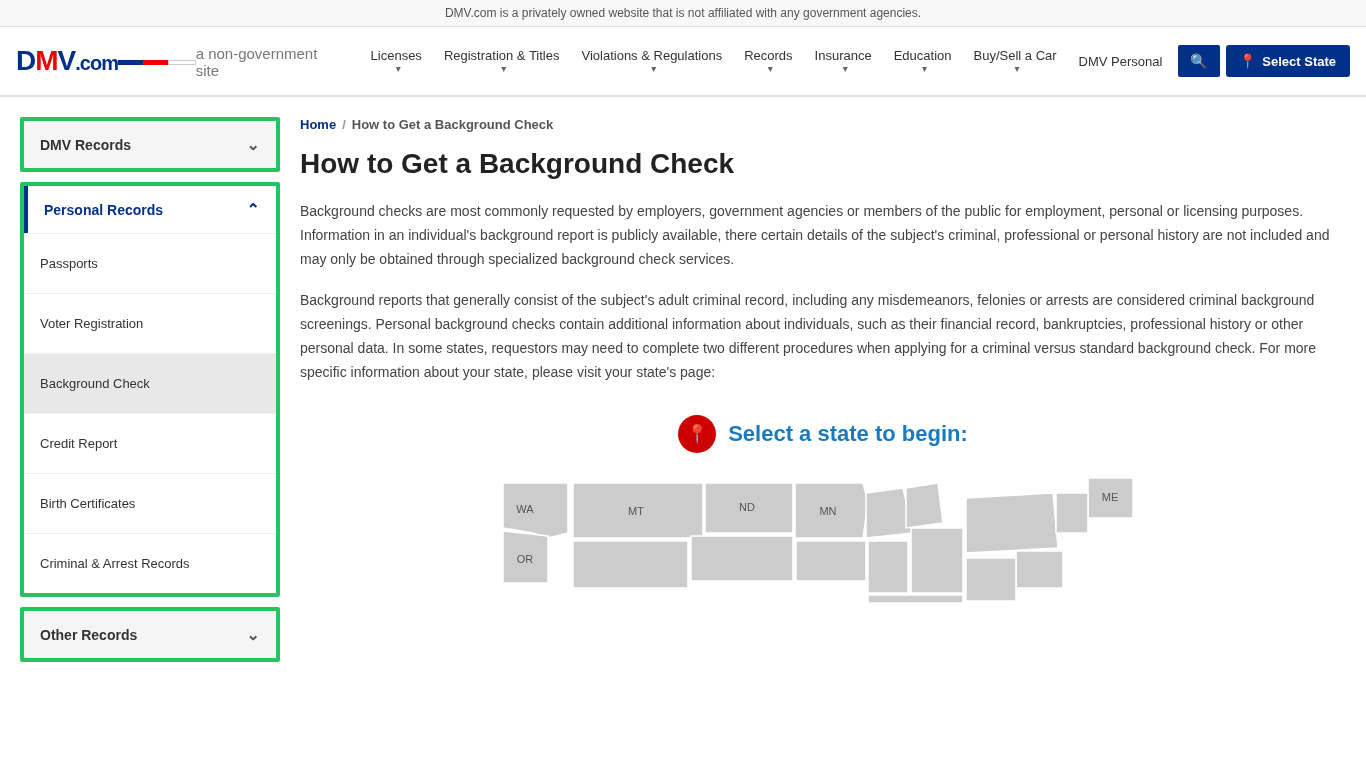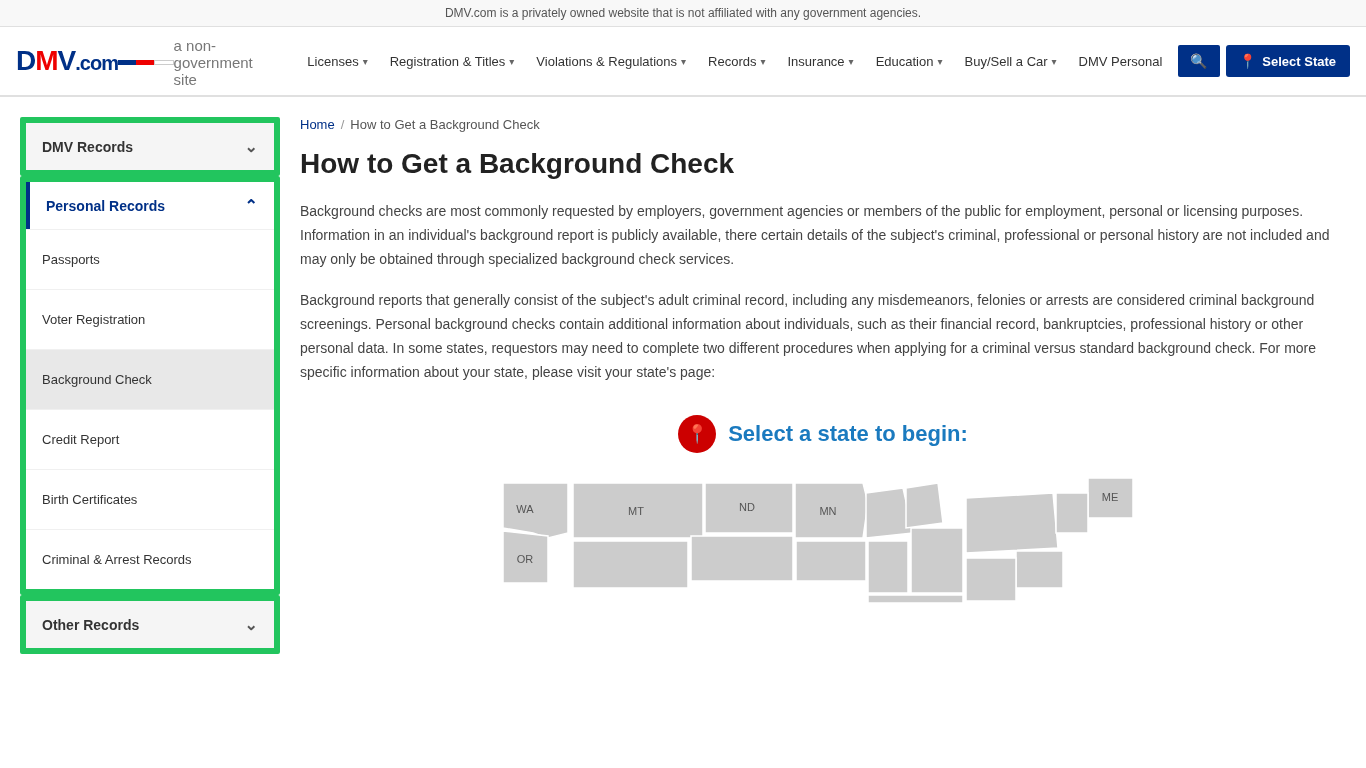--- a/index.html
+++ b/index.html
@@ -70,20 +70,21 @@
       display: flex;
       align-items: center;
       padding: 8px 10px;
       cursor: pointer;
       color: #333;
       font-size: 13px;
       font-weight: 500;
       white-space: nowrap;
       text-decoration: none;
       position: relative;
+      flex-direction: column;
     }
     .nav-item .caret {
       margin-left: 4px;
       font-size: 10px;
       color: #666;
     }
     .nav-search {
       background: #003087;
       color: #fff;
       border: none;
@@ -118,22 +119,22 @@
       padding: 20px 20px;
       gap: 20px;
     }
 
     
     .sidebar {
       min-width: 260px;
       max-width: 260px;
     }
     .sidebar-section {
-      border: 6px solid #22c55e;
-      margin-bottom: 0;
+      border: 4px solid #22c55e;
+      margin-bottom: 10px;
       border-radius: 2px;
       overflow: hidden;
     }
     .sidebar-section-header {
       display: flex;
       justify-content: space-between;
       align-items: center;
       padding: 14px 16px;
       background: #f5f5f5;
       cursor: pointer;
@@ -176,20 +177,21 @@
     }
 
     
     .breadcrumb {
       display: flex;
       align-items: center;
       gap: 6px;
       font-size: 13px;
       color: #555;
       margin-bottom: 16px;
+      font-weight: bold;
     }
     .breadcrumb a {
       color: #003087;
       text-decoration: none;
     }
     .breadcrumb .sep { color: #999; }
 
     
     .page-title {
       font-size: 28px;

